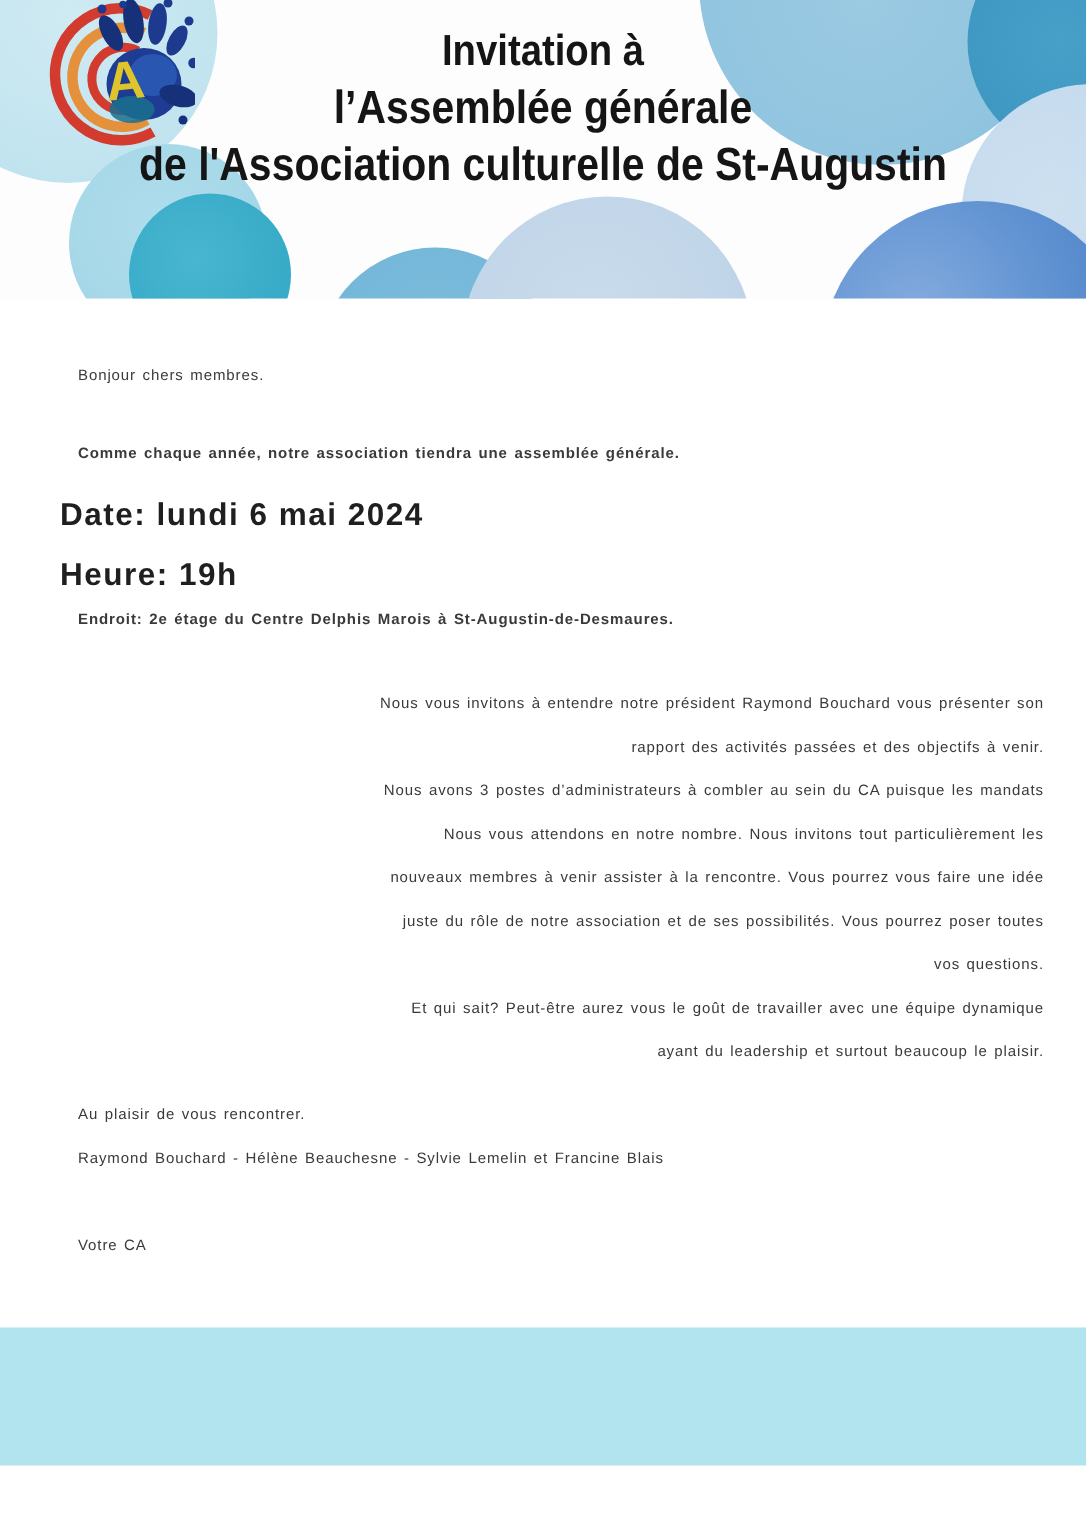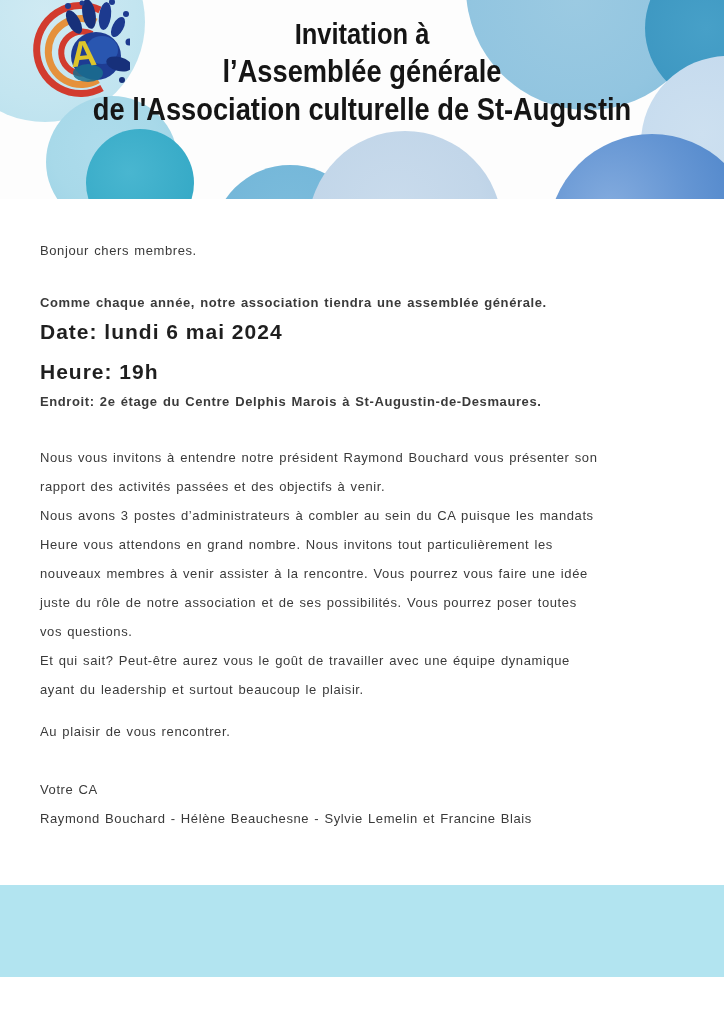--- a/index.html
+++ b/index.html
@@ -36,28 +36,28 @@
   .title-wrap{
     position:absolute;left:0;top:15px;width:724px;text-align:center;
     font-weight:bold;color:#151515;transform:scaleX(0.88);transform-origin:50% 0;
     letter-spacing:0;
   }
   .title-l1{font-size:29px;line-height:38px;}
   .title-l2{font-size:31px;line-height:38px;}
   .title-l3{font-size:31px;line-height:38px;}
   
   .content{position:absolute;left:40px;top:199px;width:656px;color:#3a3a3a;}
-  .line{font-size:13px;line-height:29px;letter-spacing:0.6px;word-spacing:1px;white-space:nowrap;}
+  .line{font-size:10px;line-height:29px;letter-spacing:0.6px;word-spacing:1px;white-space:nowrap;margin-left:12px;}
   .bold-line{font-size:21px;line-height:30px;font-weight:bold;letter-spacing:1px;color:#1f1f1f;white-space:nowrap;}
   .m-greeting{margin-top:37px;}
   .m-intro{margin-top:23px;font-weight:bold;}
-  .m-date{margin-top:0;}
+  .m-date{margin-top:12px;}
   .m-heure{margin-top:10px;}
   .m-endroit{margin-top:0;font-weight:bold;}
-  .m-main{margin-top:27px;}
+  .m-main{margin-top:27px;text-align:right;}
   .m-closing{margin-top:13px;}
   .m-sigtitle{margin-top:29px;}
   
   .band{position:absolute;left:0;top:885px;width:724px;height:92px;background:#b2e4f0;}
 </style>
 </head>
 <body>
 
 <div class="page">
 
@@ -106,28 +106,28 @@
     <div class="line m-greeting">Bonjour chers membres.</div>
     <div class="line m-intro">Comme chaque année, notre association tiendra une assemblée générale.</div>
     <div class="bold-line m-date">Date: lundi 6 mai 2024</div>
     <div class="bold-line m-heure">Heure: 19h</div>
     <div class="line m-endroit">Endroit: 2e étage du Centre Delphis Marois à St-Augustin-de-Desmaures.</div>
 
     <div class="m-main">
       <div class="line">Nous vous invitons à entendre notre président Raymond Bouchard vous présenter son</div>
       <div class="line">rapport des activités passées et des objectifs à venir.</div>
       <div class="line">Nous avons 3 postes d’administrateurs à combler au sein du CA puisque les mandats</div>
-      <div class="line">Heure vous attendons en grand nombre. Nous invitons tout particulièrement les</div>
+      <div class="line">Nous vous attendons en notre nombre. Nous invitons tout particulièrement les</div>
       <div class="line">nouveaux membres à venir assister à la rencontre. Vous pourrez vous faire une idée</div>
       <div class="line">juste du rôle de notre association et de ses possibilités. Vous pourrez poser toutes</div>
       <div class="line">vos questions.</div>
       <div class="line">Et qui sait? Peut-être aurez vous le goût de travailler avec une équipe dynamique</div>
       <div class="line">ayant du leadership et surtout beaucoup le plaisir.</div>
     </div>
 
     <div class="line m-closing">Au plaisir de vous rencontrer.</div>
+    <div class="line">Raymond Bouchard - Hélène Beauchesne - Sylvie Lemelin et Francine Blais</div>
     <div class="line m-sigtitle">Votre CA</div>
-    <div class="line">Raymond Bouchard - Hélène Beauchesne - Sylvie Lemelin et Francine Blais</div>
   </div>
 
   <div class="band"></div>
 
 </div>
 
 </body></html>

